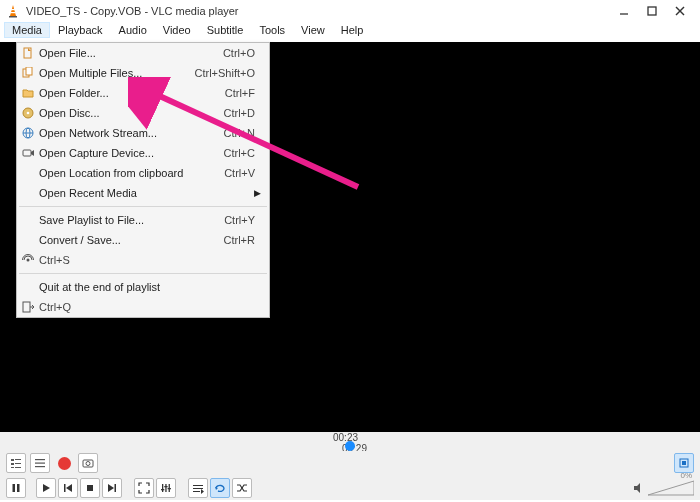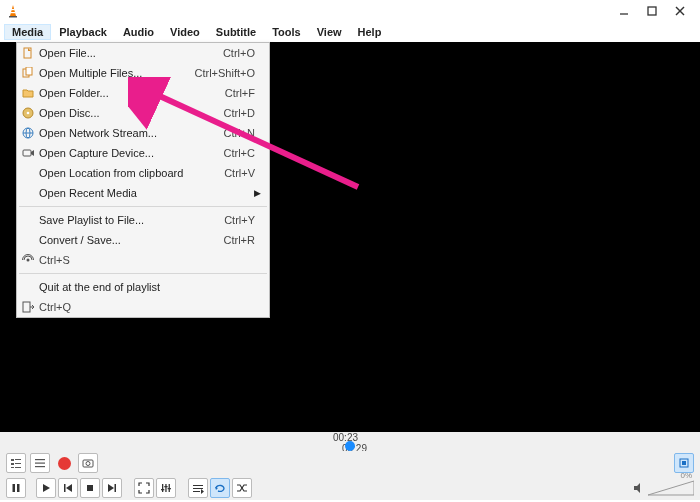--- a/index.html
+++ b/index.html
@@ -3,21 +3,21 @@
 <meta charset="utf-8">
 <style>
 * { box-sizing: border-box; margin: 0; padding: 0; font-family: "Segoe UI", Tahoma, sans-serif; }
 body { width: 700px; height: 502px; background: #fff; overflow: hidden; position: relative; }
 
 .titlebar { height: 22px; display: flex; align-items: center; padding: 0 6px; font-size: 11px; color: #333; }
 .titlebar .cone { width: 14px; height: 14px; margin-right: 6px; }
 .titlebar .spacer { flex: 1; }
 .titlebar .winbtn { width: 28px; height: 20px; display: flex; align-items: center; justify-content: center; }
 
-.menubar { height: 20px; display: flex; align-items: center; padding-left: 4px; font-size: 11px; color: #222; gap: 0; font-weight: bold; }
+.menubar { height: 20px; display: flex; align-items: flex-start; padding-left: 4px; font-size: 11px; color: #222; gap: 0; }
 .menubar .mitem { padding: 2px 8px; cursor: default; }
 .menubar .mitem.active { background: #e5f1fb; border: 1px solid #cce8ff; padding: 1px 7px; }
 
 .video { position: absolute; left: 0; right: 0; top: 42px; bottom: 70px; background: #000; }
 
 .dropdown { position: absolute; left: 16px; top: 42px; width: 254px; background: #f5f5f5; border: 1px solid #bdbdbd; box-shadow: 2px 2px 4px rgba(0,0,0,.25); font-size: 11px; color: #222; }
 .dropdown .row { display: flex; align-items: center; height: 20px; padding: 0 10px 0 22px; position: relative; }
 .dropdown .row .ic { position: absolute; left: 4px; width: 14px; height: 14px; display: flex; align-items: center; justify-content: center; }
 .dropdown .row .lbl { flex: 1; }
 .dropdown .row .sc { color: #444; padding-right: 4px; }
@@ -49,20 +49,21 @@
 
 <div class="titlebar">
   <span class="cone">
     <svg viewBox="0 0 14 14">
         <polygon points="7,1 10,12 4,12" fill="#f57c00"></polygon>
         <rect x="3" y="12" width="8" height="1.5" fill="#555"></rect>
         <rect x="5.2" y="5" width="3.6" height="1.2" fill="#fff"></rect>
         <rect x="4.6" y="8" width="4.8" height="1.2" fill="#fff"></rect>
       </svg>
   </span>
+  <span>VIDEO_TS - Copy.VOB - VLC media player</span>
   <span class="spacer"></span>
   <span class="winbtn">
       <svg width="12" height="12">
         <line x1="2" y1="9" x2="10" y2="9" stroke="#333" stroke-width="1.3"></line>
       </svg>
     </span>
   <span class="winbtn">
       <svg width="12" height="12">
         <rect x="2" y="2" width="8" height="8" fill="none" stroke="#333" stroke-width="1.3"></rect>
       </svg>

